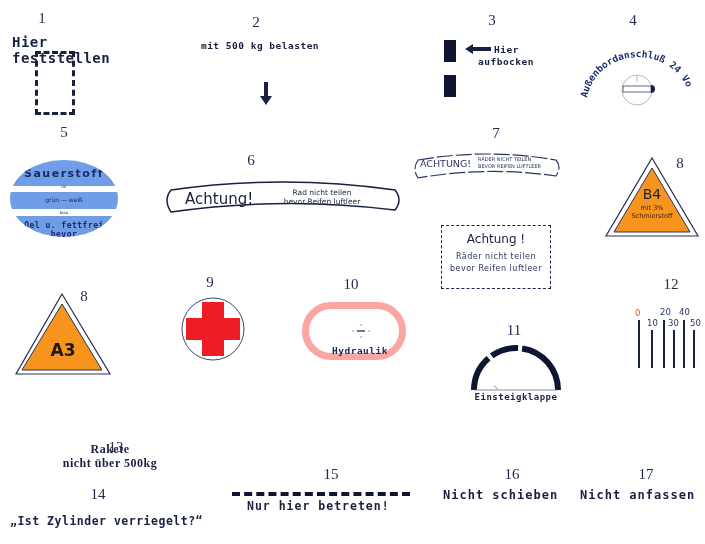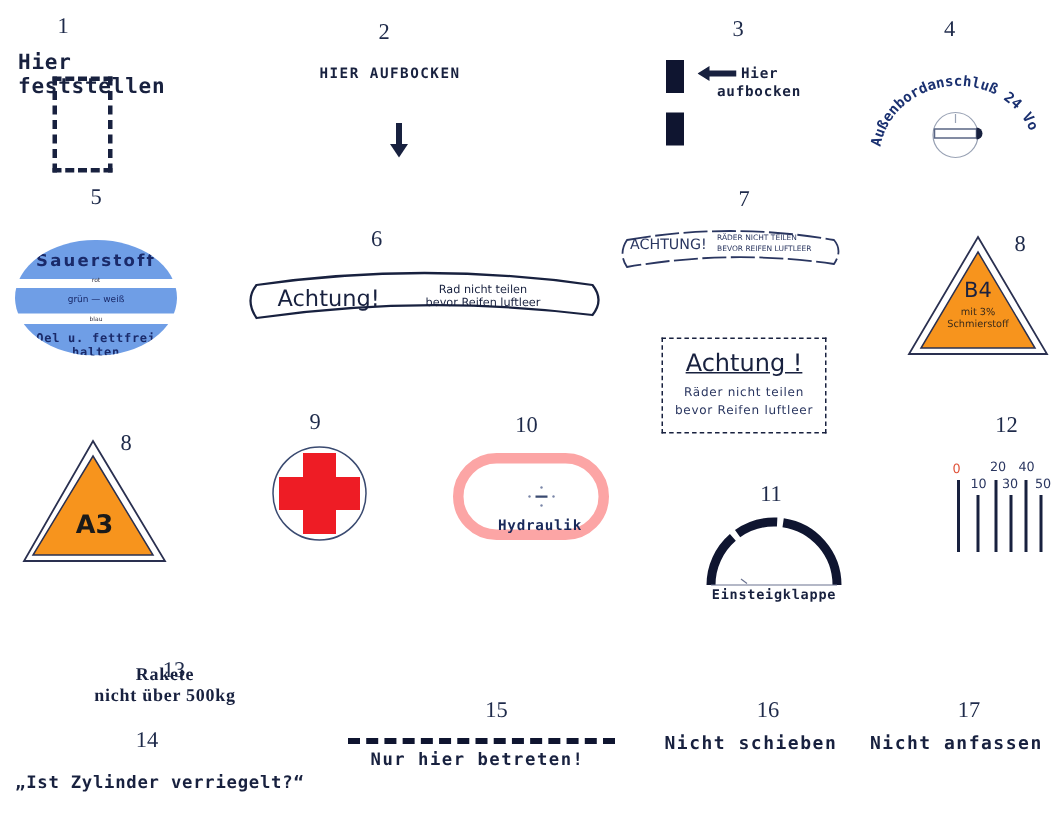--- a/index.html
+++ b/index.html
@@ -13,21 +13,21 @@
 </style>
 </head>
 <body>
 
 <div class="num" style="left:32px;top:10px;width:20px;">1</div>
 <div class="abs stencil" style="left:12px;top:34px;font-size:14px;width:90px;">Hier feststellen</div>
 <div class="abs" style="left:35px;top:51px;width:40px;height:64px;border:3px dashed #18213f;box-sizing:border-box;"></div>
 
 <div class="num" style="left:246px;top:14px;width:20px;">2</div>
 <div class="abs stencil center" style="left:170px;top:40px;width:180px;font-size:9.5px;line-height:11px;">
-  <div style="margin-top:4px;letter-spacing:1px;">HIER AUFBOCKEN</div>
+  <div>mit 500 kg belasten</div>
 </div>
 <svg class="abs" style="left:260px;top:82px;" width="12" height="24">
   <rect x="4" y="0" width="4" height="15" fill="#18213f"></rect>
     <polygon points="0,14 12,14 6,23" fill="#18213f"></polygon>
 </svg>
 
 <div class="num" style="left:484px;top:12px;width:16px;">3</div>
 <div class="abs" style="left:444px;top:40px;width:12px;height:22px;background:#0f1530;"></div>
 <div class="abs" style="left:444px;top:75px;width:12px;height:22px;background:#0f1530;"></div>
 <svg class="abs" style="left:465px;top:44px;" width="26" height="10">
@@ -54,21 +54,21 @@
 
 <div class="num" style="left:56px;top:124px;width:16px;">5</div>
 <div class="abs" style="left:10px;top:160px;width:108px;height:77px;border-radius:54px/39px;overflow:hidden;">
   <div style="position:absolute;left:0;top:0;width:108px;height:26px;background:#6f9ee6;"></div>
   <div style="position:absolute;left:0;top:32px;width:108px;height:17px;background:#6f9ee6;"></div>
   <div style="position:absolute;left:0;top:56px;width:108px;height:21px;background:#6f9ee6;"></div>
   <div class="sans center" style="position:absolute;left:0;top:7px;width:108px;font-size:11px;font-weight:bold;color:#1a2a6a;letter-spacing:1.5px;">Sauerstoff</div>
   <div class="center" style="position:absolute;left:0;top:24px;width:108px;font-size:4px;color:#334;">rot</div>
   <div class="center" style="position:absolute;left:0;top:36px;width:108px;font-size:6px;color:#1a2a6a;">grün — weiß</div>
   <div class="center" style="position:absolute;left:0;top:50px;width:108px;font-size:4px;color:#334;">blau</div>
-  <div class="stencil center" style="position:absolute;left:0;top:61px;width:108px;font-size:8px;color:#1a2a6a;">Oel u. fettfrei halten</div>
+  <div class="stencil center" style="position:absolute;left:0;top:61px;width:108px;font-size:8px;color:#1a2a6a;">Oel u. fettfrei bevor</div>
 </div>
 
 <div class="num" style="left:243px;top:152px;width:16px;">6</div>
 <svg class="abs" style="left:163px;top:178px;" width="240" height="42">
   <path d="M 8 12 Q 120 -4 232 12 Q 240 22 232 32 Q 120 18 8 34 Q 0 22 8 12 Z" fill="none" stroke="#18213f" stroke-width="1.5"></path>
 </svg>
 <div class="abs sans" style="left:185px;top:190px;font-size:15px;color:#18213f;">Achtung!</div>
 <div class="abs sans" style="left:262px;top:188px;font-size:7.5px;line-height:9px;color:#18213f;text-align:center;width:120px;">
   <div>Rad nicht teilen</div>
   <div>bevor Reifen luftleer</div>
@@ -77,21 +77,21 @@
 <div class="num" style="left:488px;top:125px;width:16px;">7</div>
 <svg class="abs" style="left:412px;top:150px;" width="150" height="34">
   <path d="M 6 10 Q 75 -2 144 10 Q 150 17 144 26 Q 75 16 6 28 Q 0 19 6 10 Z" fill="none" stroke="#2a3660" stroke-width="1.2" stroke-dasharray="16 3"></path>
 </svg>
 <div class="abs sans" style="left:420px;top:158px;font-size:9.5px;color:#2a3660;">ACHTUNG!</div>
 <div class="abs sans" style="left:478px;top:156px;font-size:5px;line-height:7px;color:#2a3660;">
   <div>RÄDER NICHT TEILEN</div>
   <div>BEVOR REIFEN LUFTLEER</div>
 </div>
 <div class="abs" style="left:441px;top:225px;width:110px;height:64px;border:1.5px dashed #18213f;box-sizing:border-box;">
-  <div class="sans center" style="margin-top:6px;font-size:16px;color:#18213f;text-decoration:underline;">Achtung !</div>
+  <div class="sans center" style="margin-top:6px;font-size:12px;color:#18213f;">Achtung !</div>
   <div class="sans center" style="margin-top:5px;font-size:8px;line-height:12px;color:#2a3660;letter-spacing:0.5px;">
     <div>Räder nicht teilen</div>
     <div>bevor Reifen luftleer</div>
   </div>
 </div>
 
 <div class="num" style="left:672px;top:155px;width:16px;">8</div>
 <svg class="abs" style="left:604px;top:156px;" width="96" height="82">
   <polygon points="48,2 94,80 2,80" fill="#ffffff" stroke="#2a3050" stroke-width="1.2"></polygon>
   <polygon points="48,12 86,76 10,76" fill="#f7941d" stroke="#2a3050" stroke-width="1"></polygon>

